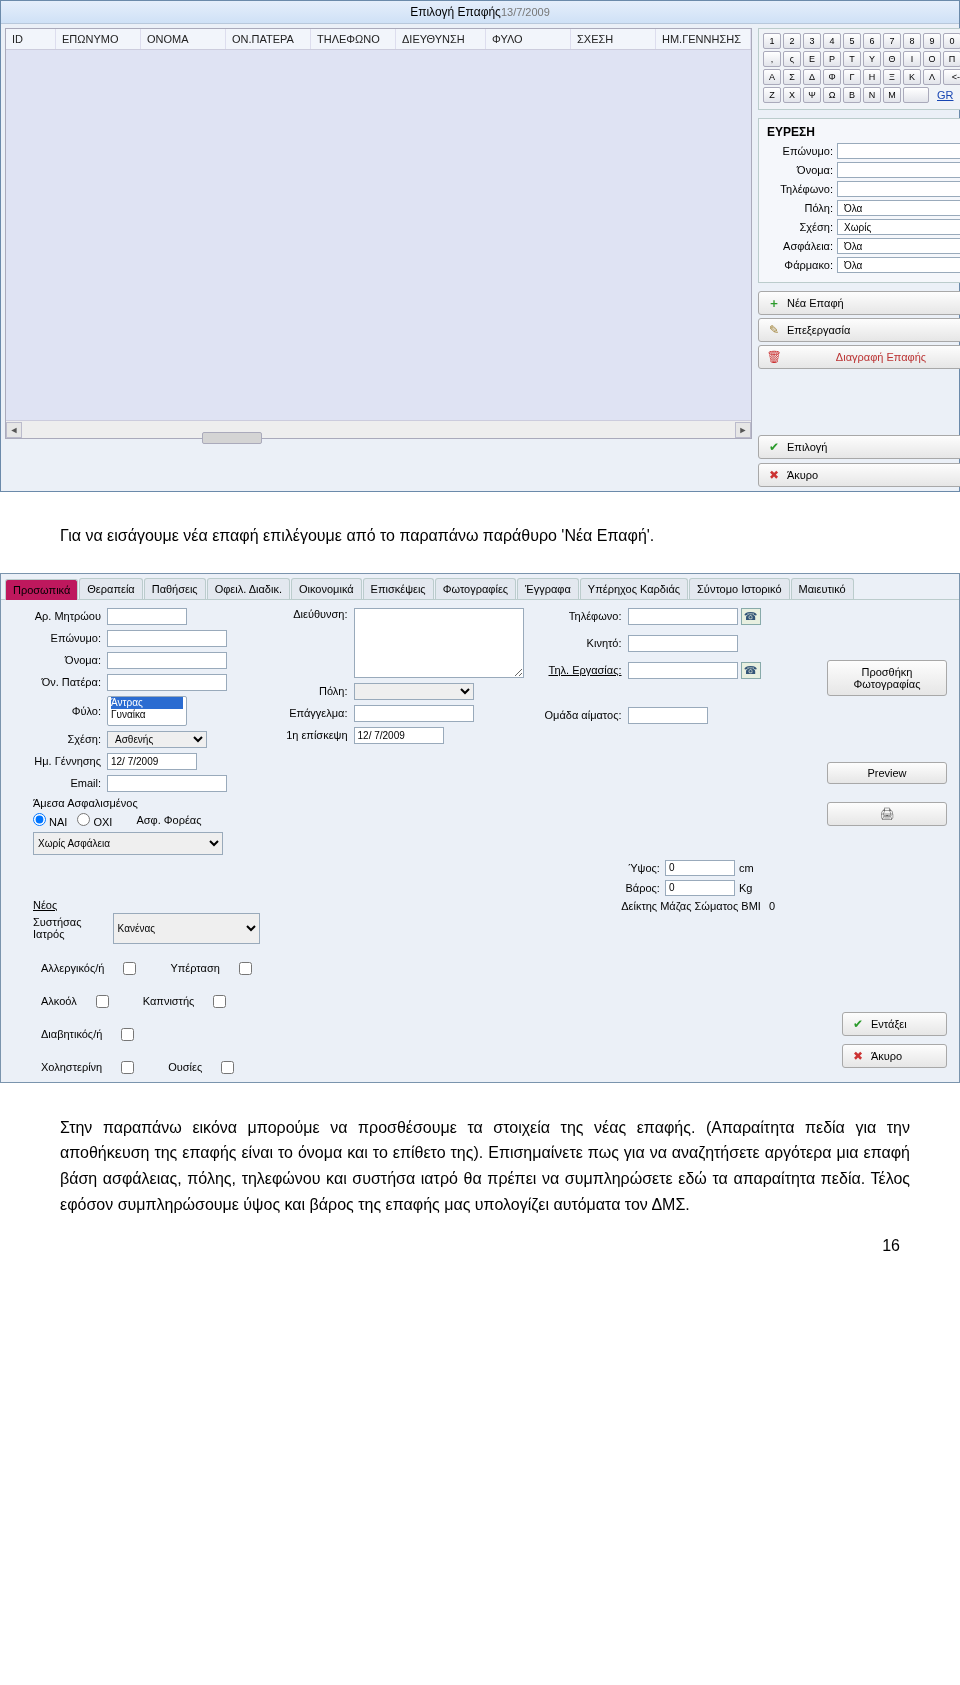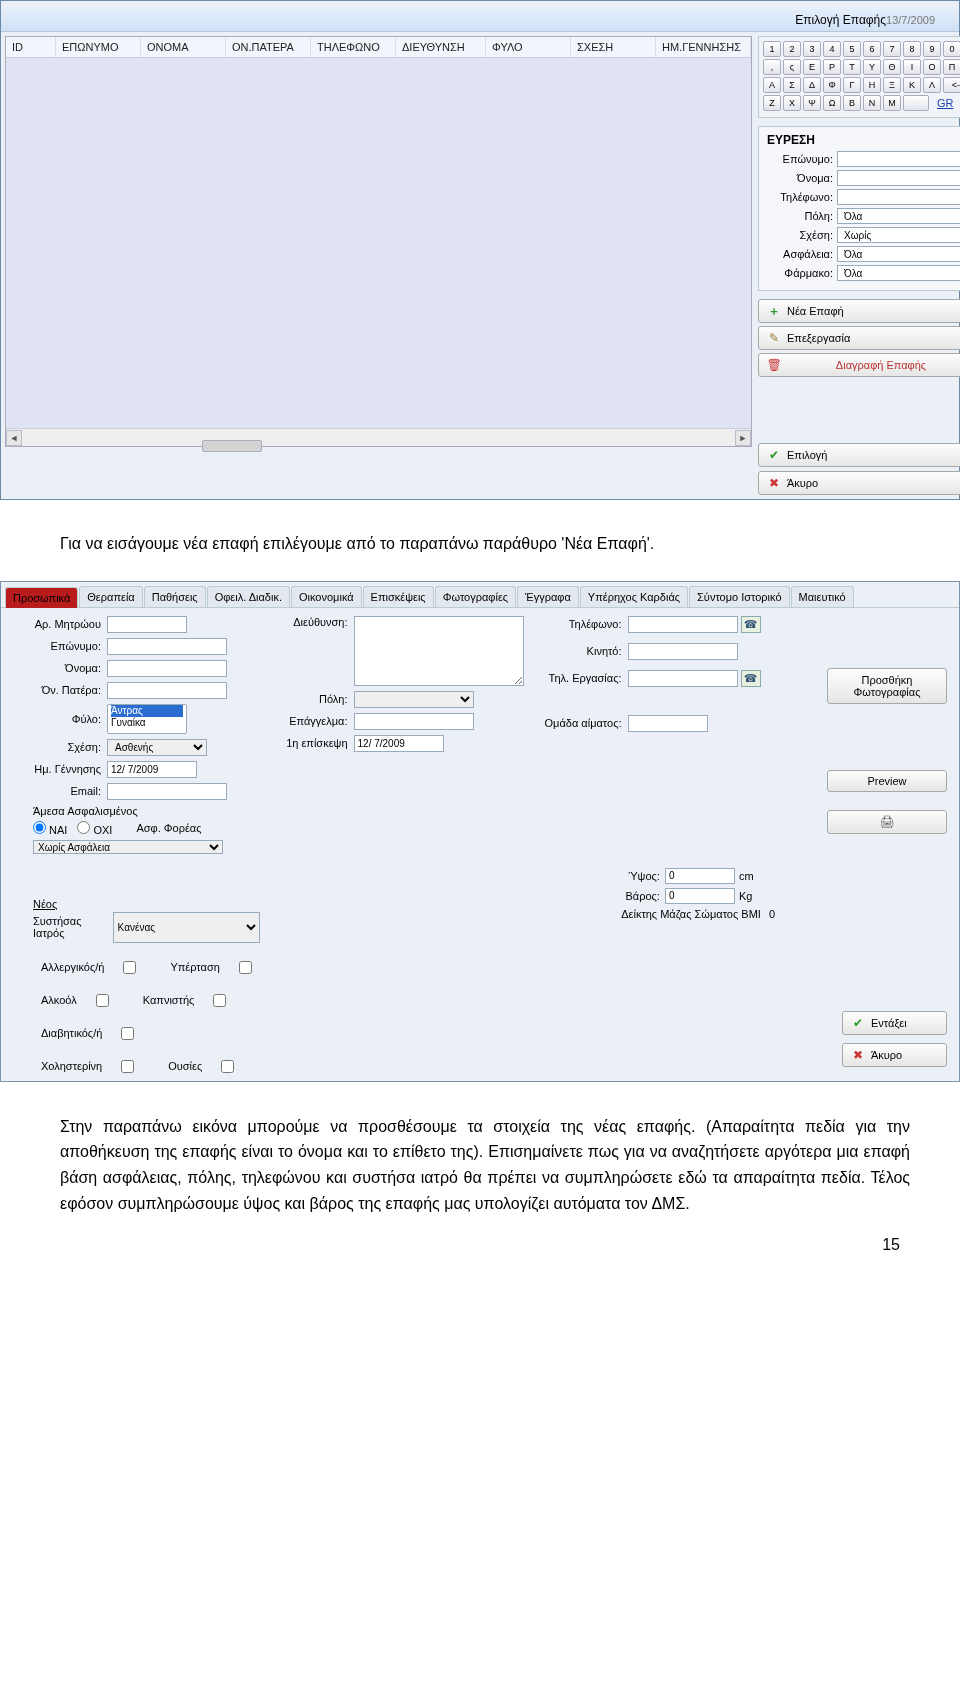--- a/index.html
+++ b/index.html
@@ -1,19 +1,19 @@
 <!DOCTYPE html>
 <html><head>
 <meta charset="utf-8">
 <style>
   *{box-sizing:border-box;margin:0;padding:0;}
   body{font-family:Tahoma,Arial,sans-serif;font-size:12px;background:#fff;color:#000;width:960px;}
   .page{padding:0;}
   .win{border:1px solid #6b8aaa;background:#ebf0f7;margin:0 0 8px 0;}
-  .titlebar{background:linear-gradient(#e5eefb,#cfe1f6);padding:4px 24px;font-size:12px;border-bottom:1px solid #b8c8db;display:flex;align-items:center;justify-content:flex-end;margin-top:8px;}
+  .titlebar{background:linear-gradient(#e5eefb,#cfe1f6);padding:4px 24px;font-size:12px;border-bottom:1px solid #b8c8db;display:flex;align-items:center;justify-content:center;}
   .titlebar .right{color:#777;font-size:11px;}
   .winbody{background:#ebf0f7;padding:4px;}
   
   .split{display:flex;gap:6px;}
   .left-col{flex:1;}
   .right-col{width:290px;display:flex;flex-direction:column;gap:8px;}
   .tbl-wrap{border:1px solid #aab;background:#dfe3f3;}
   .tblhdr{display:flex;background:#f2f5fb;border-bottom:1px solid #ccd;}
   .th{padding:4px 6px;border-right:1px solid #dde;font-size:11px;color:#222;}
   .th.id{width:50px;}
@@ -49,34 +49,34 @@
   .ic-check{color:#2a9a2a;}
   .ic-x{color:#c33;}
   .btn.delete .lbl{color:#b33;text-align:center;flex:1;}
   .bottom-btns{display:flex;flex-direction:column;gap:4px;margin-top:auto;}
   
   .para{font-family:Arial,sans-serif;font-size:16px;line-height:1.55;padding:24px 40px 24px 60px;text-align:justify;}
   
   .win2{border:1px solid #7a94ad;}
   .tabstrip{display:flex;padding:4px 4px 0 4px;border-bottom:1px solid #bcc;background:#ebf0f7;font-size:11px;}
   .tab{padding:4px 7px;border:1px solid #bcc;border-bottom:none;background:#e3e8ef;border-radius:3px 3px 0 0;margin-right:1px;cursor:pointer;white-space:nowrap;}
-  .tab.active{background:#b91c1c;position:relative;top:1px;}
+  .tab.active{background:#be185d;position:relative;top:1px;}
   .formarea{padding:8px 26px;background:#ebf0f7;min-height:420px;position:relative;}
   .cols3{display:flex;gap:14px;}
   .col{flex:1;}
   .col.slim{flex:0 0 150px;}
   .fld{display:flex;align-items:center;margin-bottom:5px;font-size:11px;}
   .fld>label{width:80px;text-align:right;padding-right:6px;}
   .fld input[type=text],.fld select{height:17px;border:1px solid #9ab;font-size:10px;padding:0 3px;}
   .fld input[type=text]{width:120px;}
   .fld textarea{border:1px solid #9ab;width:170px;height:70px;font-size:10px;}
   .sel-sex{width:80px;}
   .phone-ic{width:20px;height:17px;border:1px solid #8aa;background:#e8f0e0;margin-left:3px;display:inline-flex;align-items:center;justify-content:center;font-size:11px;color:#357;}
   .radio-row{display:flex;align-items:center;gap:10px;font-size:11px;margin:4px 0 4px 6px;}
-  .ins-sel{width:190px;height:14px;border:1px solid #9ab;font-size:10px;margin-left:6px;}
+  .ins-sel{width:190px;height:23px;border:1px solid #9ab;font-size:10px;margin-left:6px;}
   .neos{margin-top:44px;font-size:11px;margin-left:6px;}
   .neos .u{text-decoration:underline;}
   .doctor-row{display:flex;align-items:center;gap:8px;font-size:11px;margin-left:6px;margin-top:2px;}
   .doctor-row select{width:170px;height:31px;border:1px solid #9ab;font-size:10px;}
   .checks{display:flex;flex-wrap:wrap;gap:20px 34px;margin:18px 0 0 14px;font-size:11px;}
   .chk{display:flex;align-items:center;gap:19px;}
   .chk input{width:13px;height:13px;}
   .metrics{position:absolute;right:184px;top:260px;font-size:11px;}
   .metrics .mrow{display:flex;align-items:center;margin-bottom:4px;}
   .metrics label{width:56px;text-align:right;padding-right:5px;}
@@ -367,21 +367,21 @@
         <div class="fld">
               <label style="width:90px;">Τηλέφωνο:</label>
               <input type="text" style="width: 110px;">
               <span class="phone-ic">☎</span>
             </div>
         <div class="fld" style="margin-top:10px;">
               <label style="width:90px;">Κινητό:</label>
               <input type="text" style="width: 110px;">
             </div>
         <div class="fld" style="margin-top:10px;">
-              <label style="width:90px;">Τηλ. Εργασίας:</label>
+              <label style="width:90px;text-decoration:underline;">Τηλ. Εργασίας:</label>
               <input type="text" style="width: 110px;">
               <span class="phone-ic">☎</span>
             </div>
         <div class="fld blood-row">
               <label style="width:90px;">Ομάδα αίματος:</label>
               <input type="text" style="width: 80px;">
             </div>
       </div>
       <div class="col slim"></div>
     </div>
@@ -423,15 +423,15 @@
           </div>
       <div class="btn">
             <span class="ic ic-x">✖</span>
             <span>Άκυρο</span>
           </div>
     </div>
   </div>
 </div>
 
 <div class="para2">Στην παραπάνω εικόνα μπορούμε να προσθέσουμε τα στοιχεία της νέας επαφής. (Απαραίτητα πεδία για την αποθήκευση της επαφής είναι το όνομα και το επίθετο της). Επισημαίνετε πως για να αναζητήσετε αργότερα μια επαφή βάση ασφάλειας, πόλης, τηλεφώνου και συστήσα ιατρό θα πρέπει να συμπληρώσετε εδώ τα απαραίτητα πεδία. Τέλος εφόσον συμπληρώσουμε ύψος και βάρος της επαφής μας υπολογίζει αυτόματα τον ΔΜΣ.</div>
-<div class="pagenum">15</div>
+<div class="pagenum">16</div>
 
 </div>
 
 </body></html>

